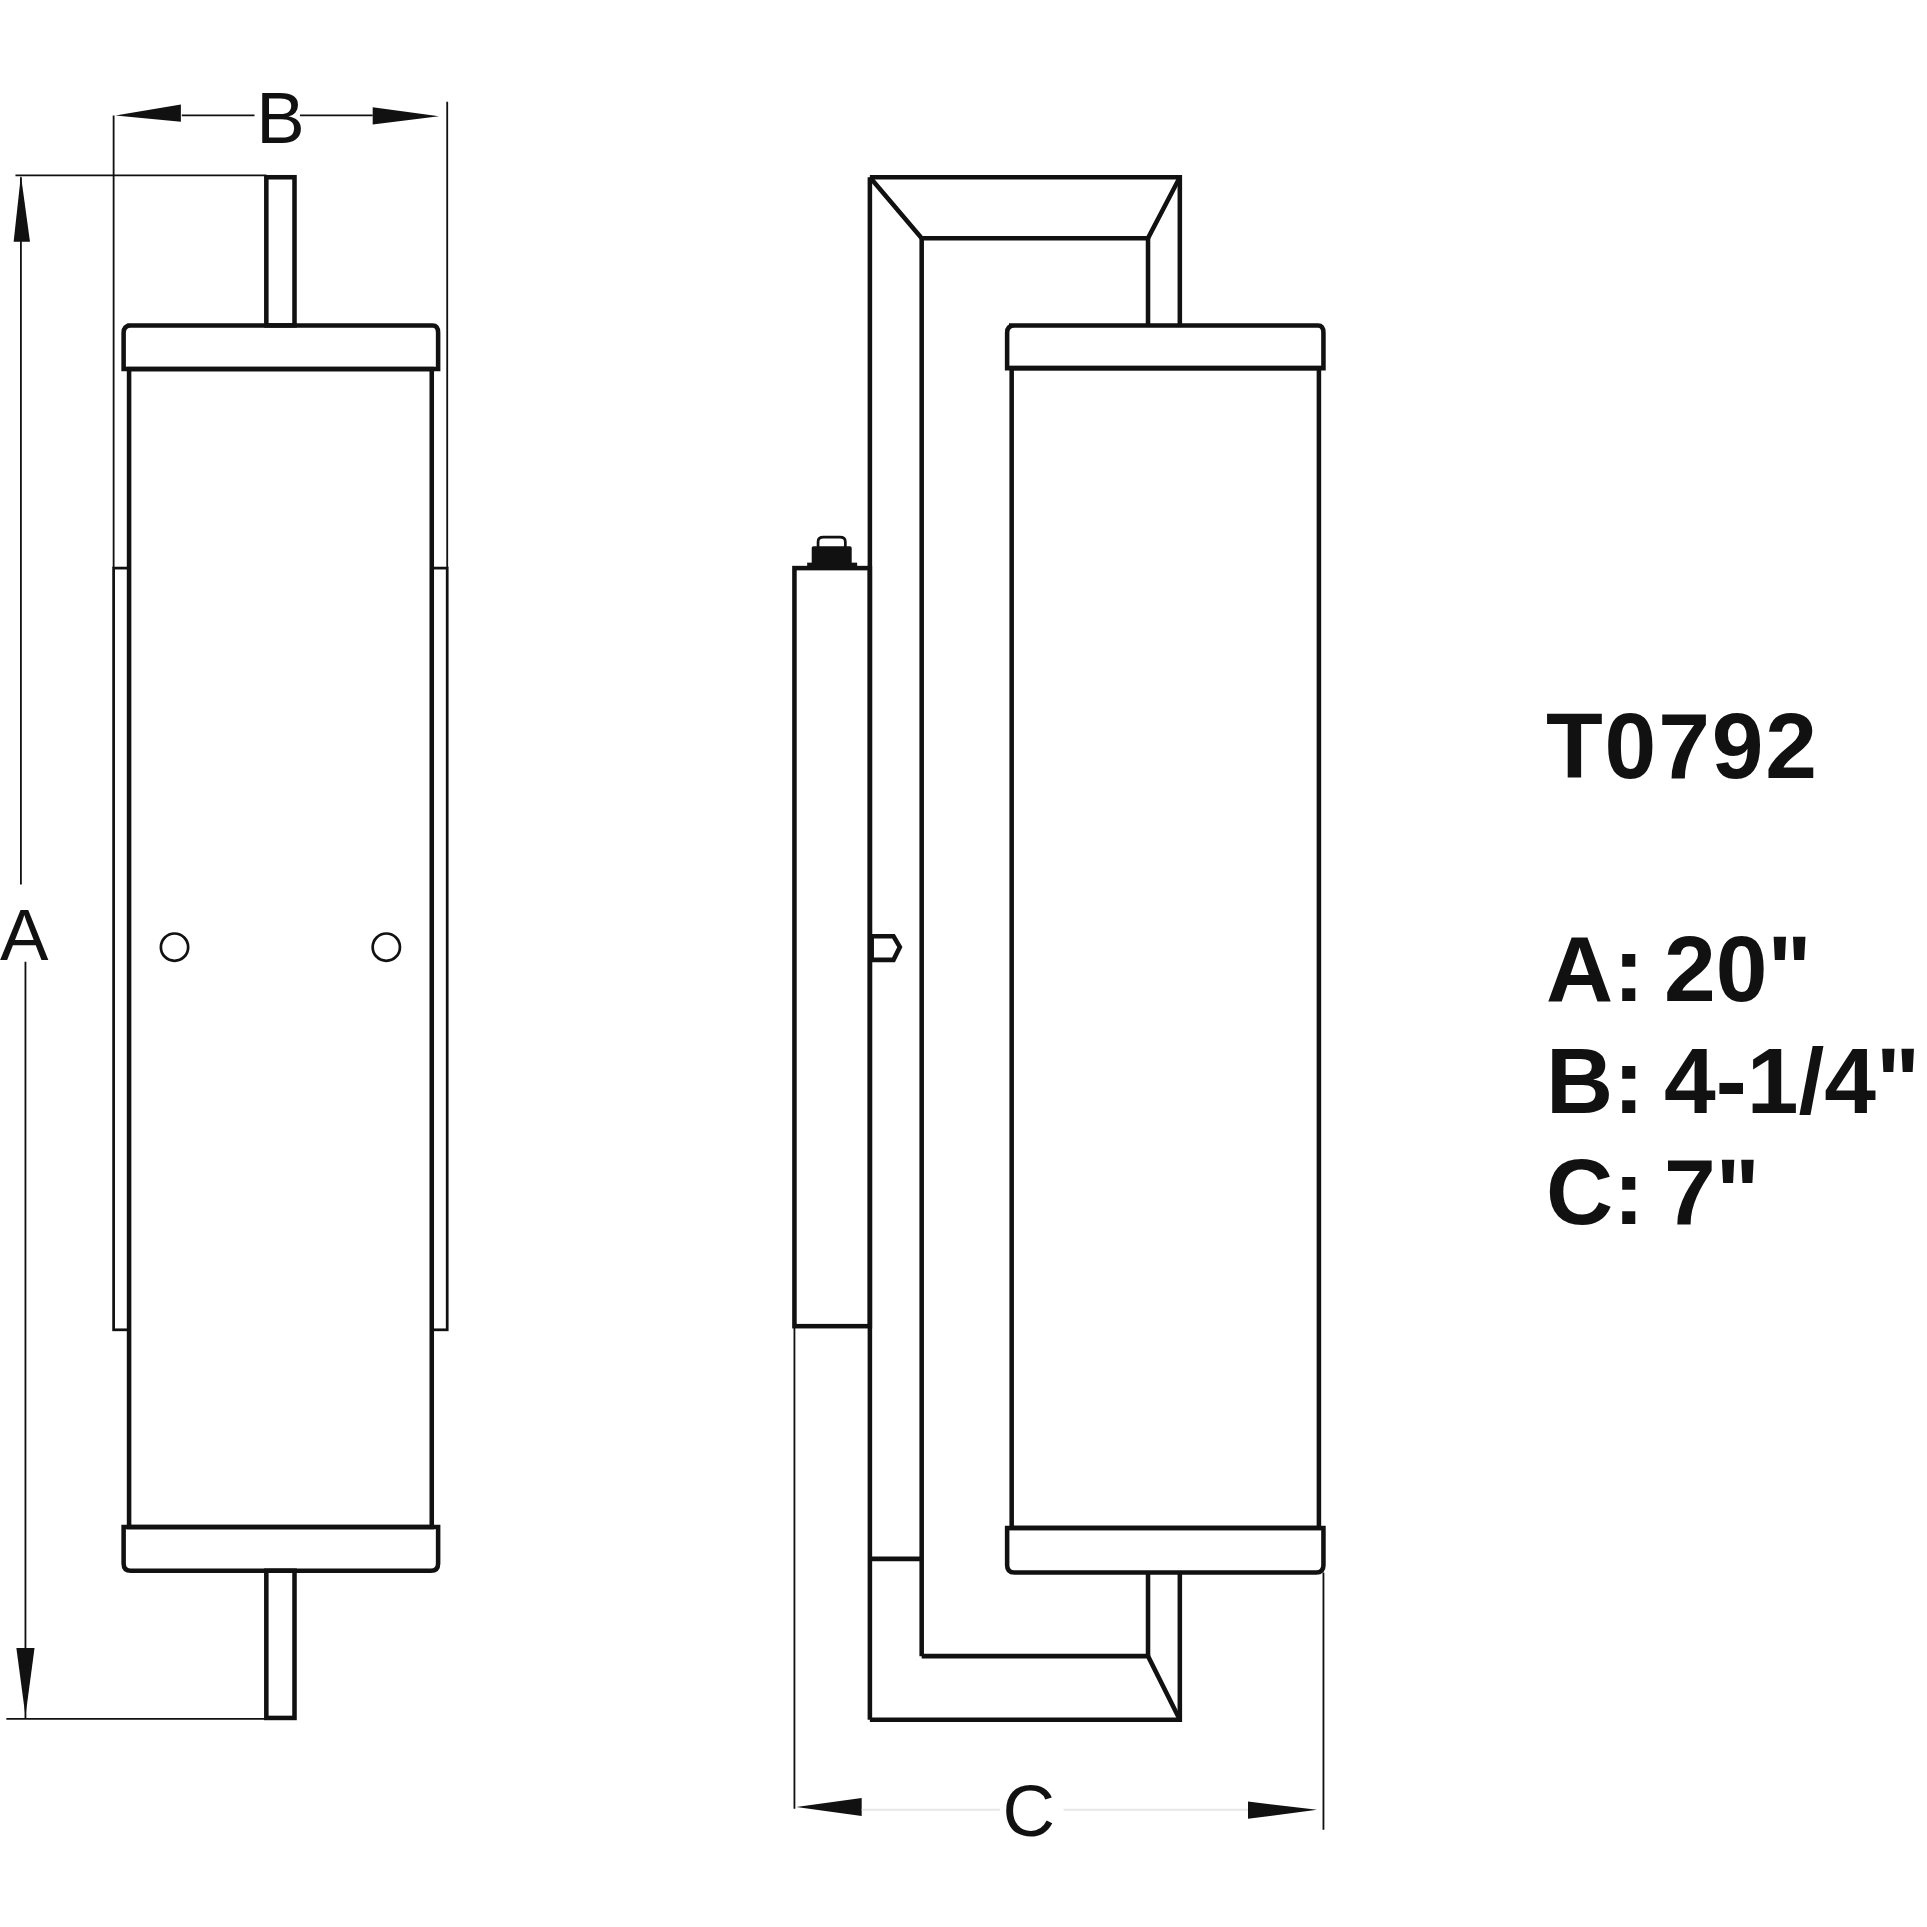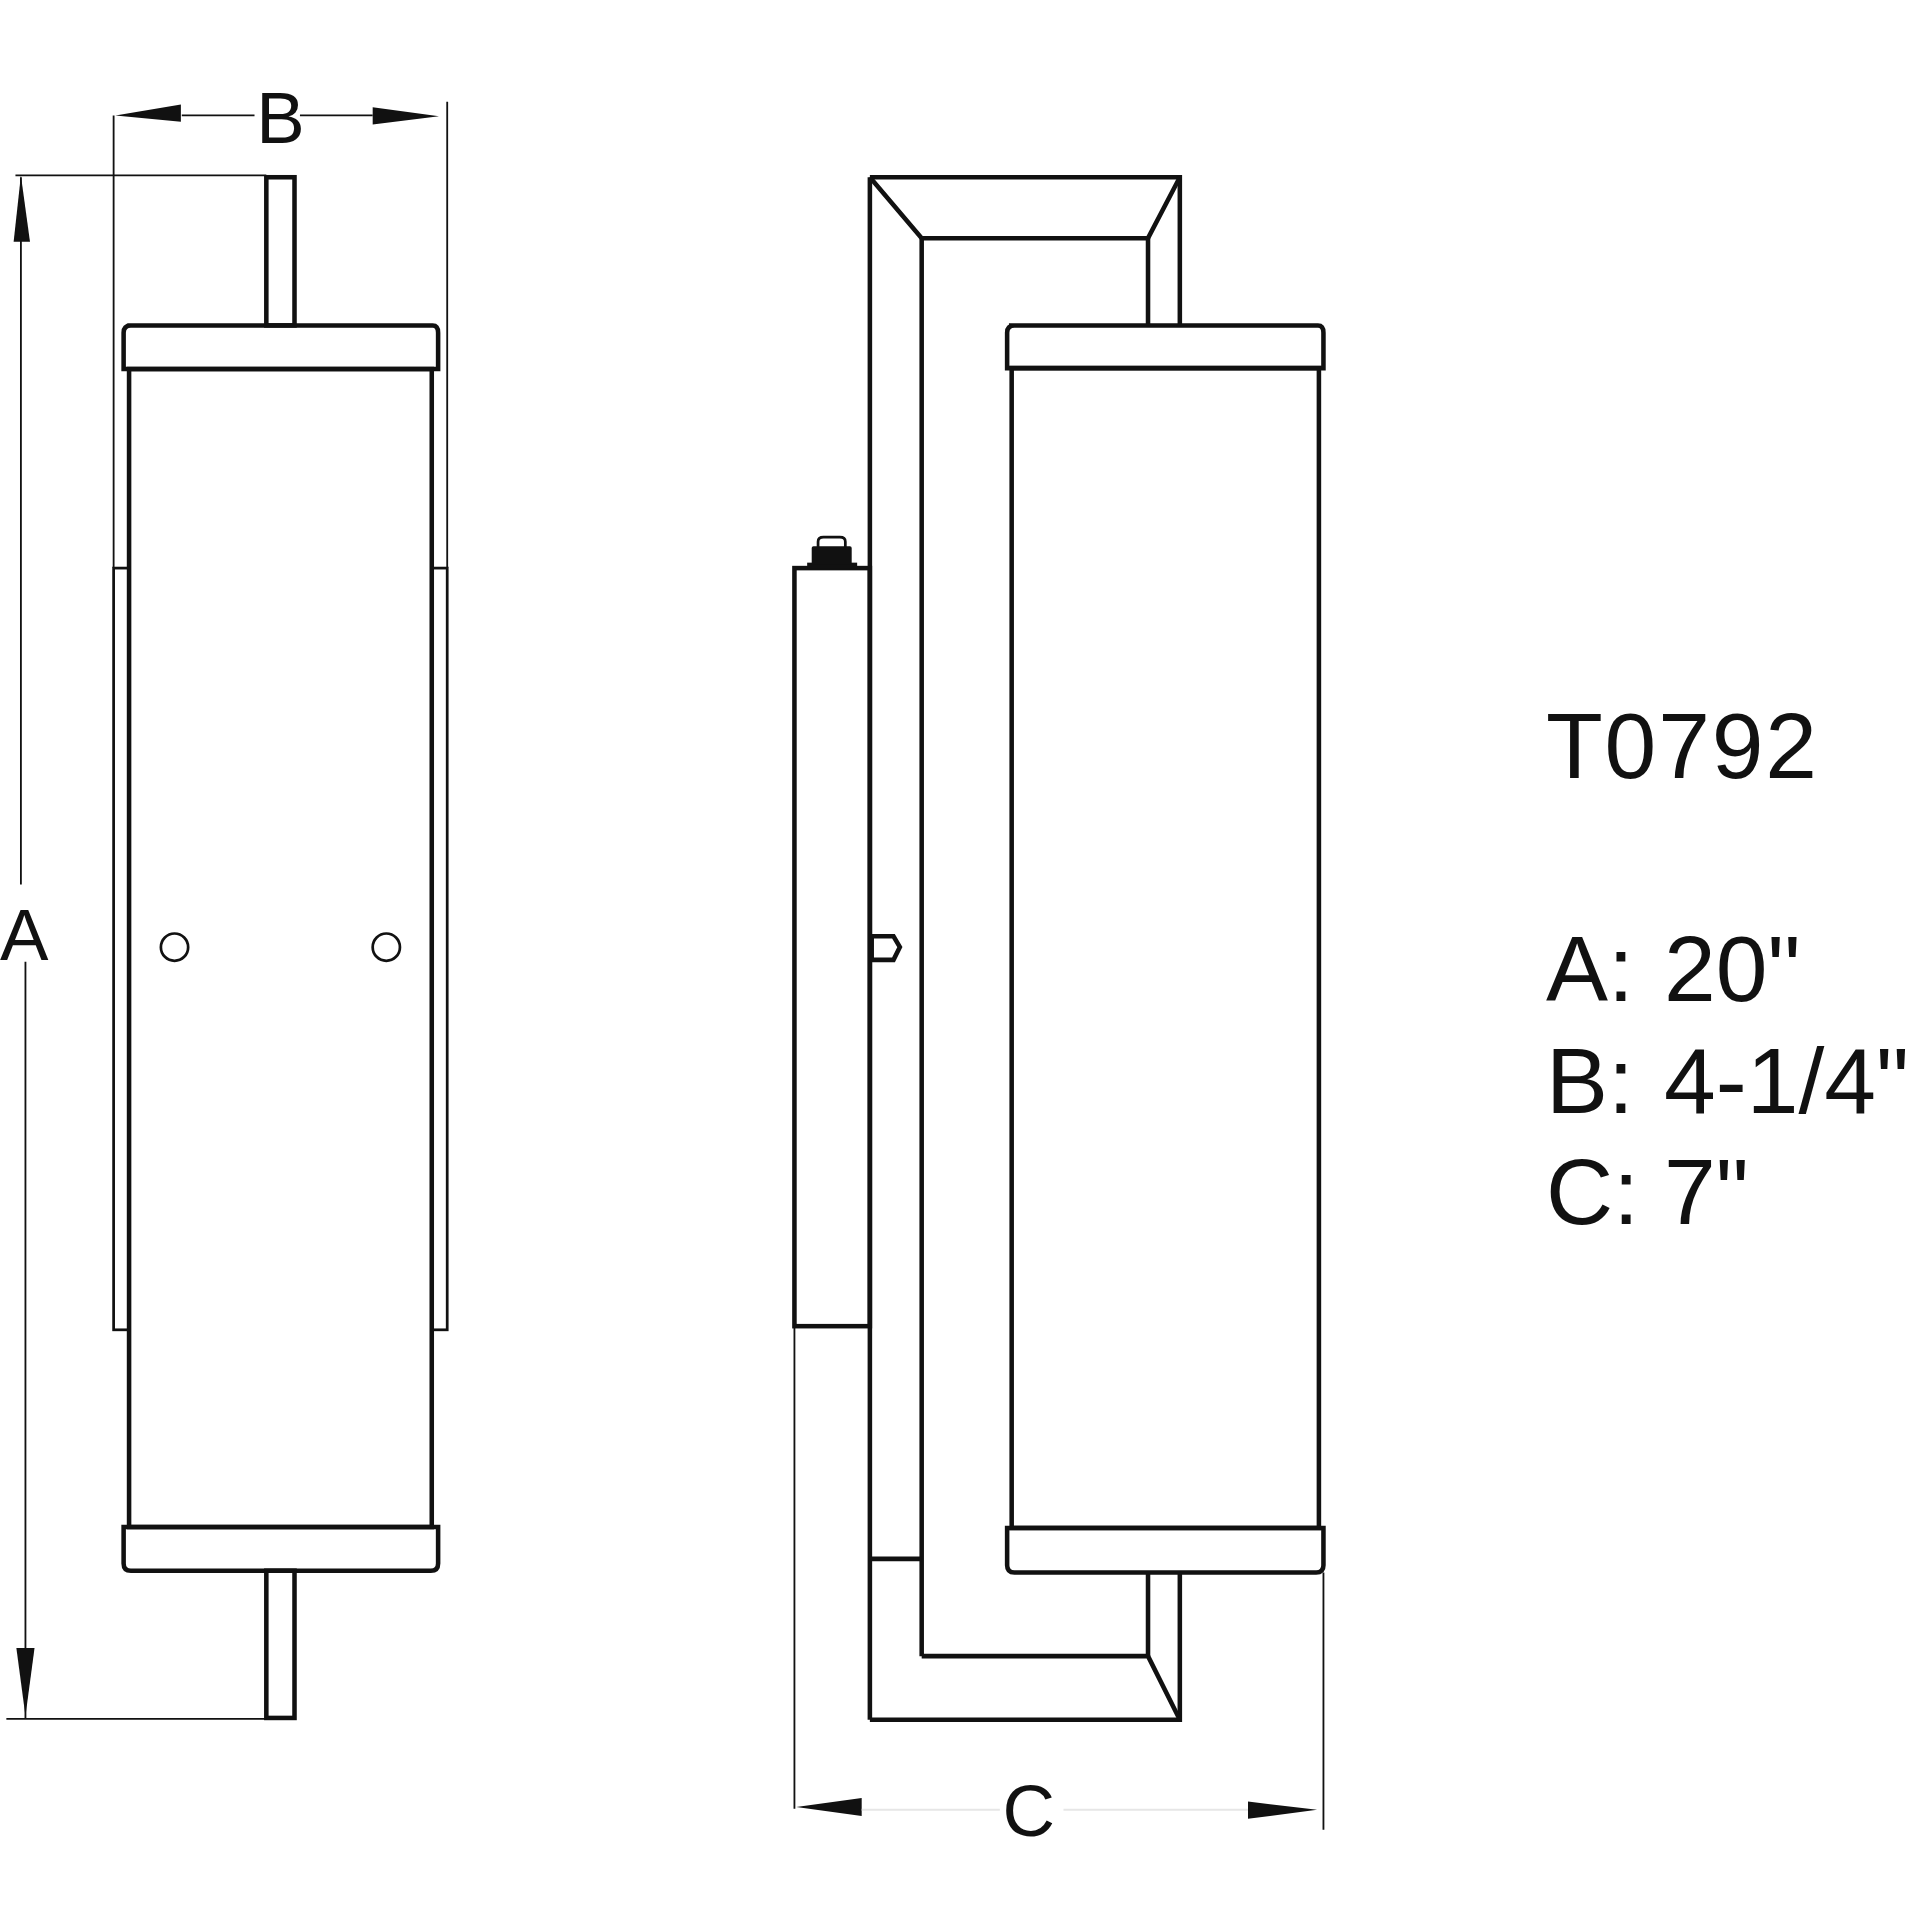--- a/index.html
+++ b/index.html
@@ -5,21 +5,21 @@
   html, body { margin: 0; padding: 0; background: #ffffff; }
   body { width: 1927px; height: 1927px; position: relative; overflow: hidden; }
   svg.drawing { position: absolute; left: 0; top: 0; }
   .ln { stroke: #111; stroke-width: 5; fill: none; }
   .thin { stroke: #111; stroke-width: 3; fill: none; }
   .dim { stroke: #111; stroke-width: 2; fill: none; }
   .arrow { fill: #111; stroke: none; }
   .dimlabel { font-family: "Liberation Sans", sans-serif; font-size: 80px; fill: #111; }
   .spec {
     position: absolute; left: 1546px;
-    font-family: "Liberation Sans", sans-serif; font-weight: normal;
+    font-family: "Liberation Sans", sans-serif; font-weight: bold;
     color: #111; line-height: 1;
   }
   .model { top: 700px; font-size: 93px; letter-spacing: 1.8px; }
   .row { font-size: 93px; }
   .rowA { top: 923px; }
   .rowB { top: 1035px; }
   .rowC { top: 1146px; }
   .row .k { display: inline-block; width: 118px; }
 </style>
 </head>

